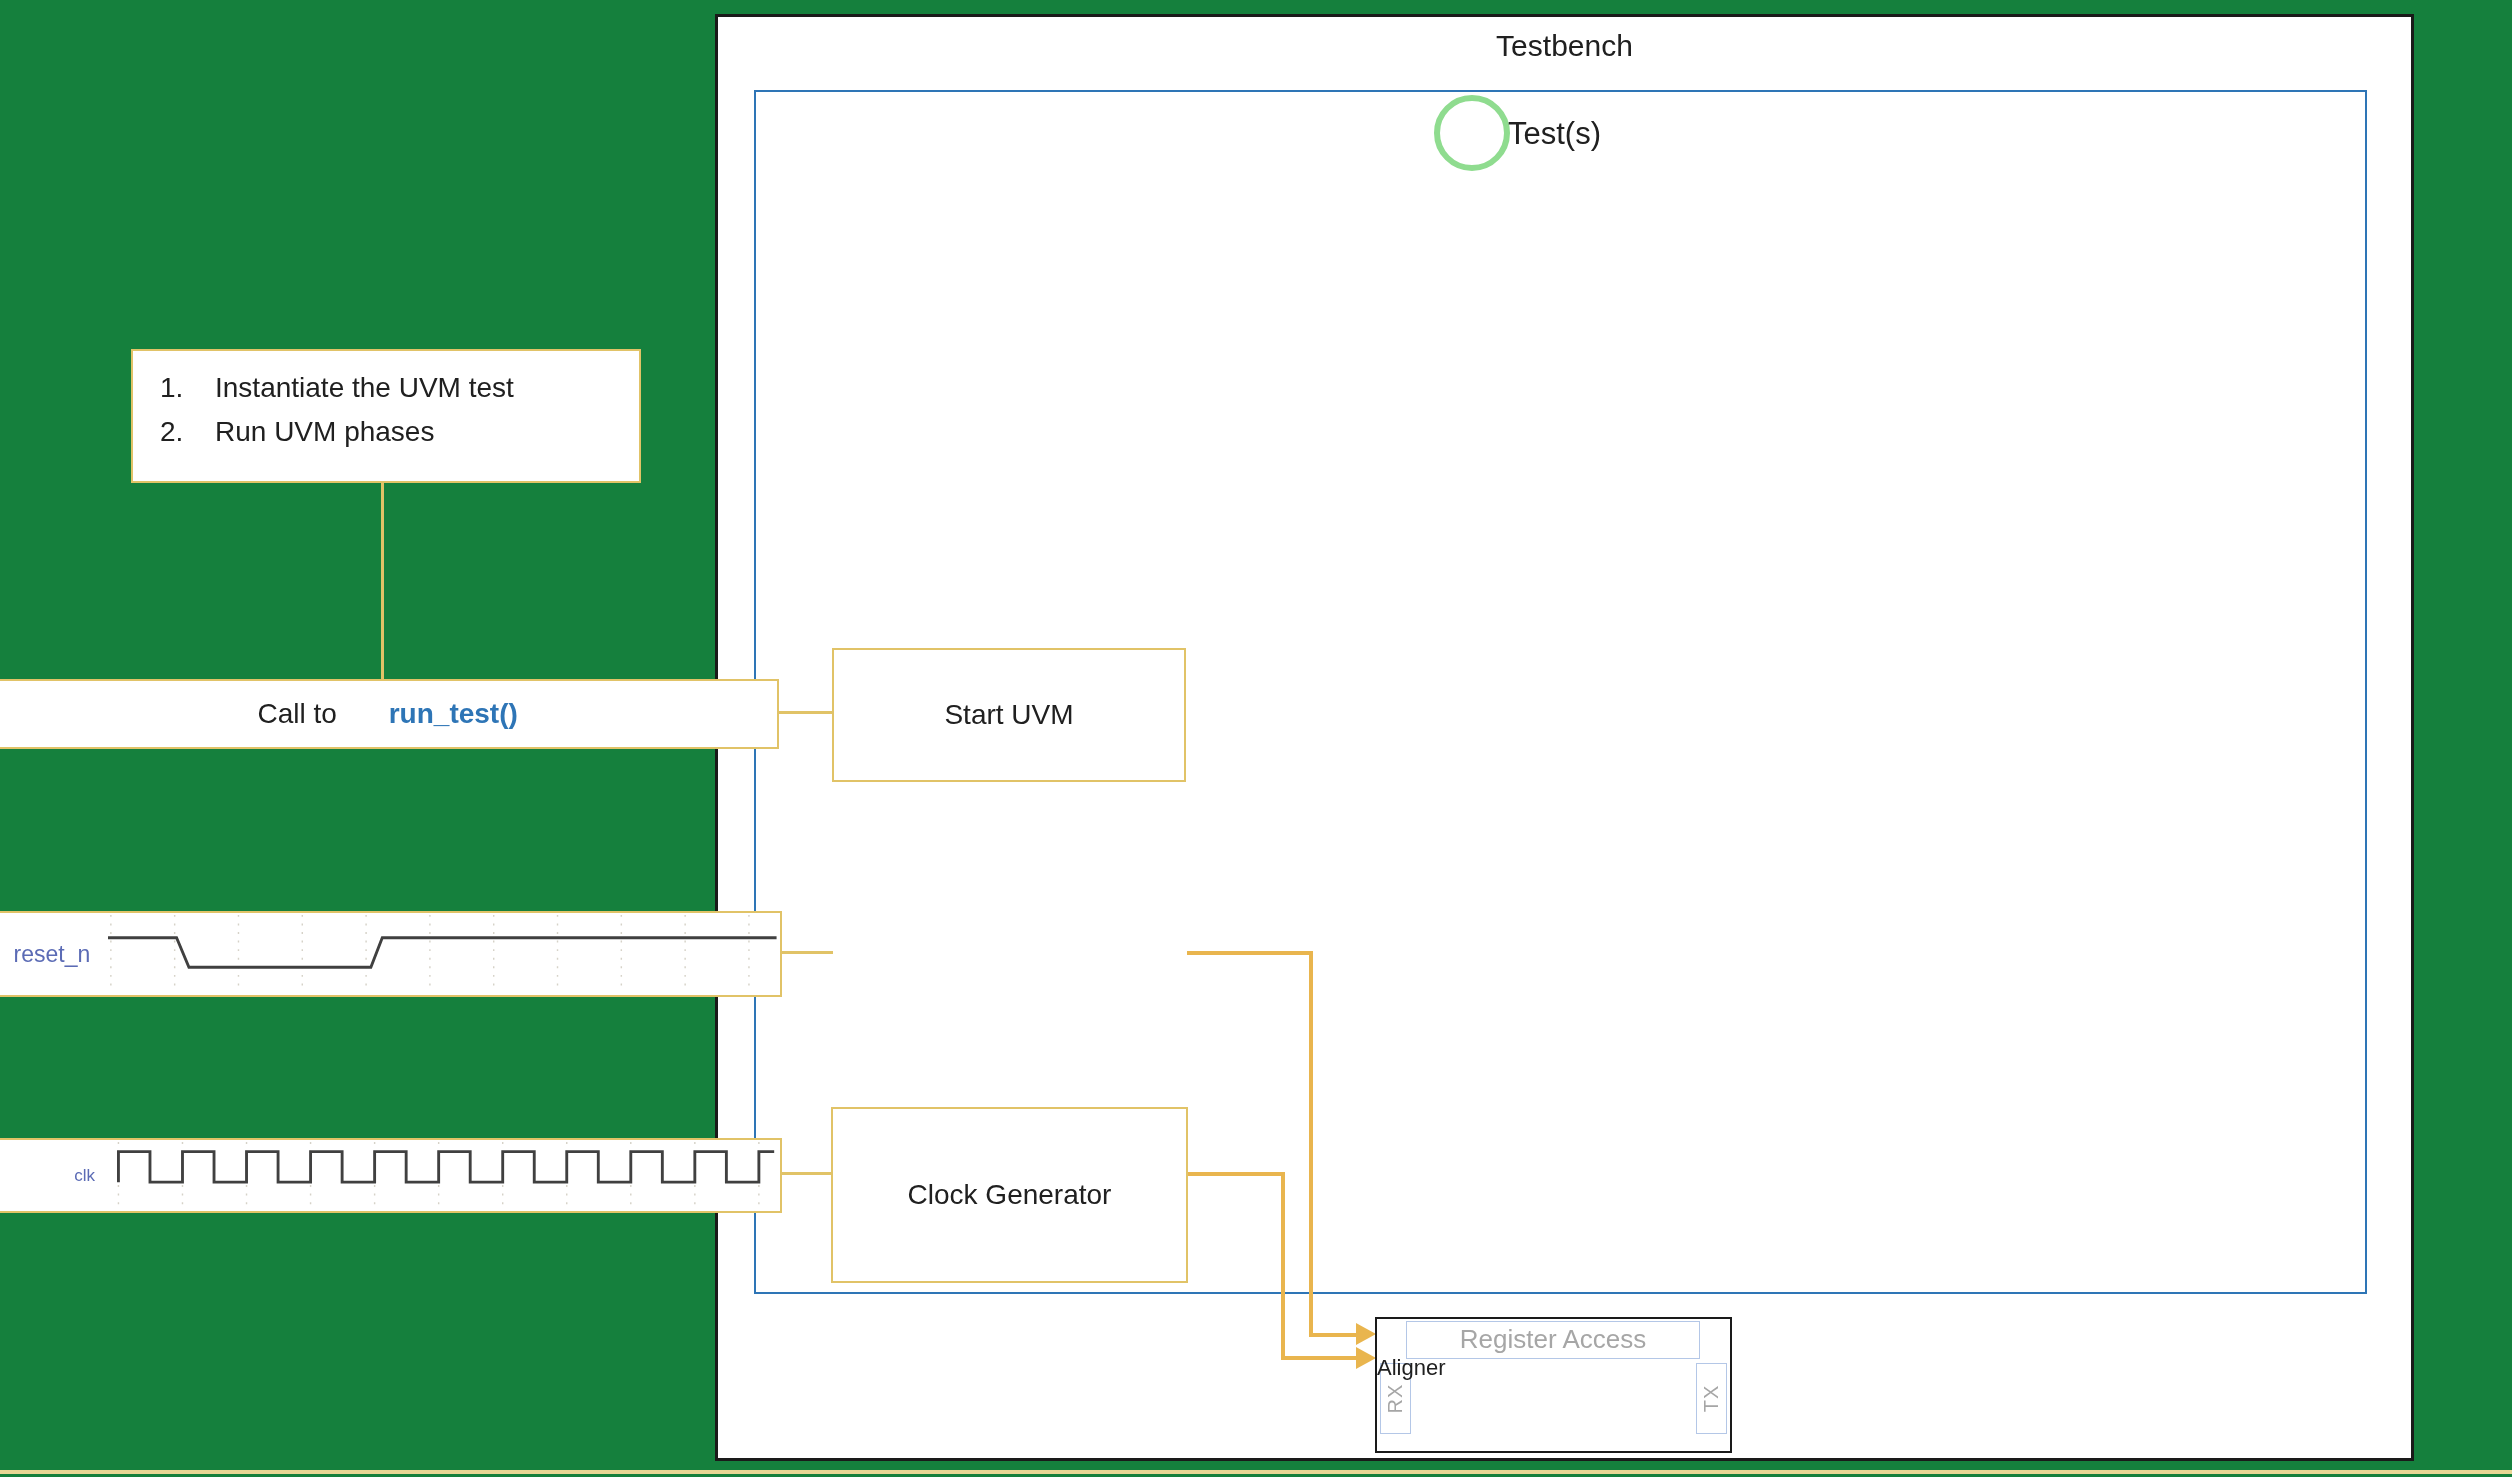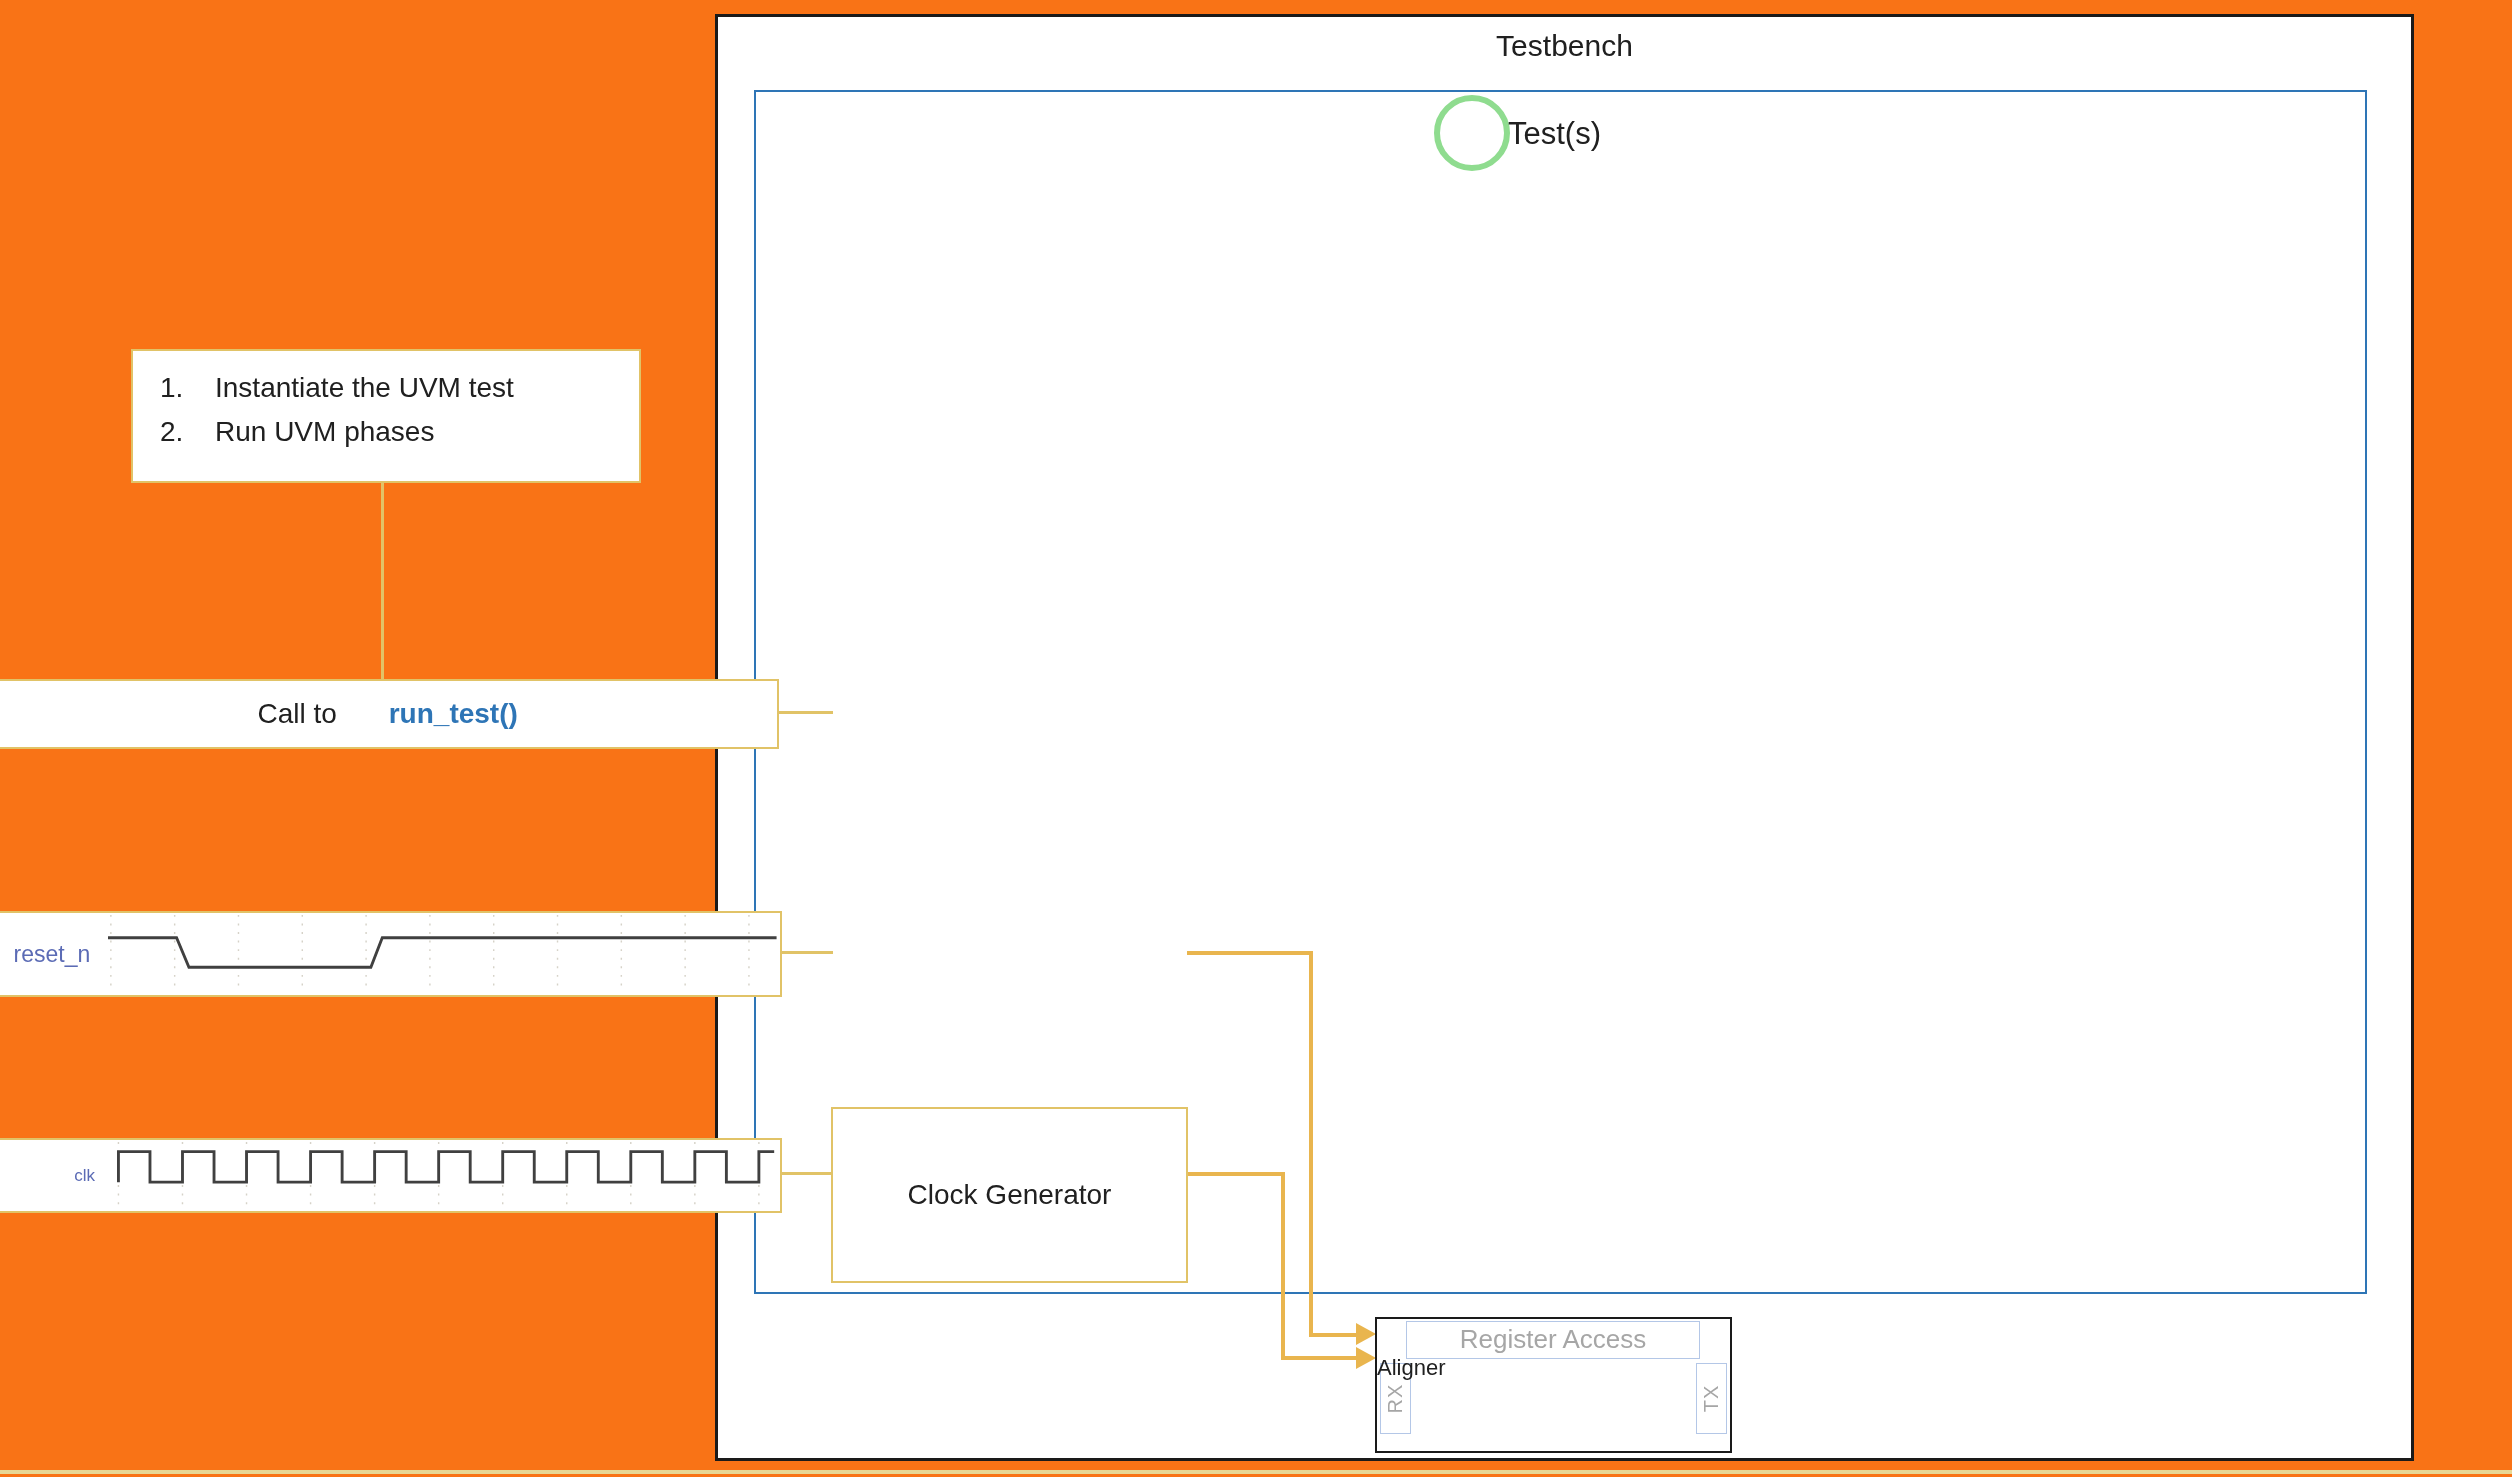--- a/index.html
+++ b/index.html
@@ -10,21 +10,21 @@
     --code-blue:#2E75B6;
     --signal-label:#5B6BB5;
     --muted-text:#A6A6A6;
     --light-blue-border:#B4C7E7;
     --wave-line:#404040;
     --ink:#202020;
     --bottom-line:#E8D795;
   }
   html,body{margin:0;padding:0;background:#ffffff;}
   .canvas{
-    position:relative;width:2512px;height:1478px;background:#f97316;overflow:hidden;
+    position:relative;width:2512px;height:1478px;background:#15803d;overflow:hidden;
     font-family:"Liberation Sans", sans-serif;color:var(--ink);
   }
   .abs{position:absolute;box-sizing:border-box;}
 
   
   .testbench-box{left:715px;top:14.3px;width:1699px;height:1447px;border:3.8px solid #1a1a1a;background:#fff;z-index:0;}
   .testbench-title{position:absolute;left:0;top:11.5px;width:100%;text-align:center;font-size:30px;}
 
   
   .tests-box{left:754px;top:90px;width:1613px;height:1204px;border:2.9px solid var(--blue-border);background:#fff;z-index:1;}
@@ -107,20 +107,23 @@
   <div class="conn" style="left:1281px;top:1172px;width:3.8px;height:188px;"></div>
   <div class="conn" style="left:1281px;top:1356px;width:76px;height:3.8px;"></div>
   <div class="arrow" style="left:1356px;top:1347px;"></div>
 
   <div class="abs gold-box call-box">
     <span>
       <span>Call to </span><span class="code">run_test()</span>
     </span>
   </div>
 
+  <div class="abs gold-box start-box">
+    <span>Start UVM</span>
+  </div>
 
   <div class="abs wave-box reset-wave-box">
     <span class="wave-label">reset_n</span>
     <svg class="wave-svg" id="reset-svg" width="780" height="80" viewBox="0 0 816 84">
         <line x1="117" x2="117" y1="2" y2="82" stroke="#d6d2c8" stroke-width="1.5" stroke-dasharray="2,7"></line>
         <line x1="184" x2="184" y1="2" y2="82" stroke="#d6d2c8" stroke-width="1.5" stroke-dasharray="2,7"></line>
         <line x1="251" x2="251" y1="2" y2="82" stroke="#d6d2c8" stroke-width="1.5" stroke-dasharray="2,7"></line>
         <line x1="318" x2="318" y1="2" y2="82" stroke="#d6d2c8" stroke-width="1.5" stroke-dasharray="2,7"></line>
         <line x1="385" x2="385" y1="2" y2="82" stroke="#d6d2c8" stroke-width="1.5" stroke-dasharray="2,7"></line>
         <line x1="452" x2="452" y1="2" y2="82" stroke="#d6d2c8" stroke-width="1.5" stroke-dasharray="2,7"></line>

